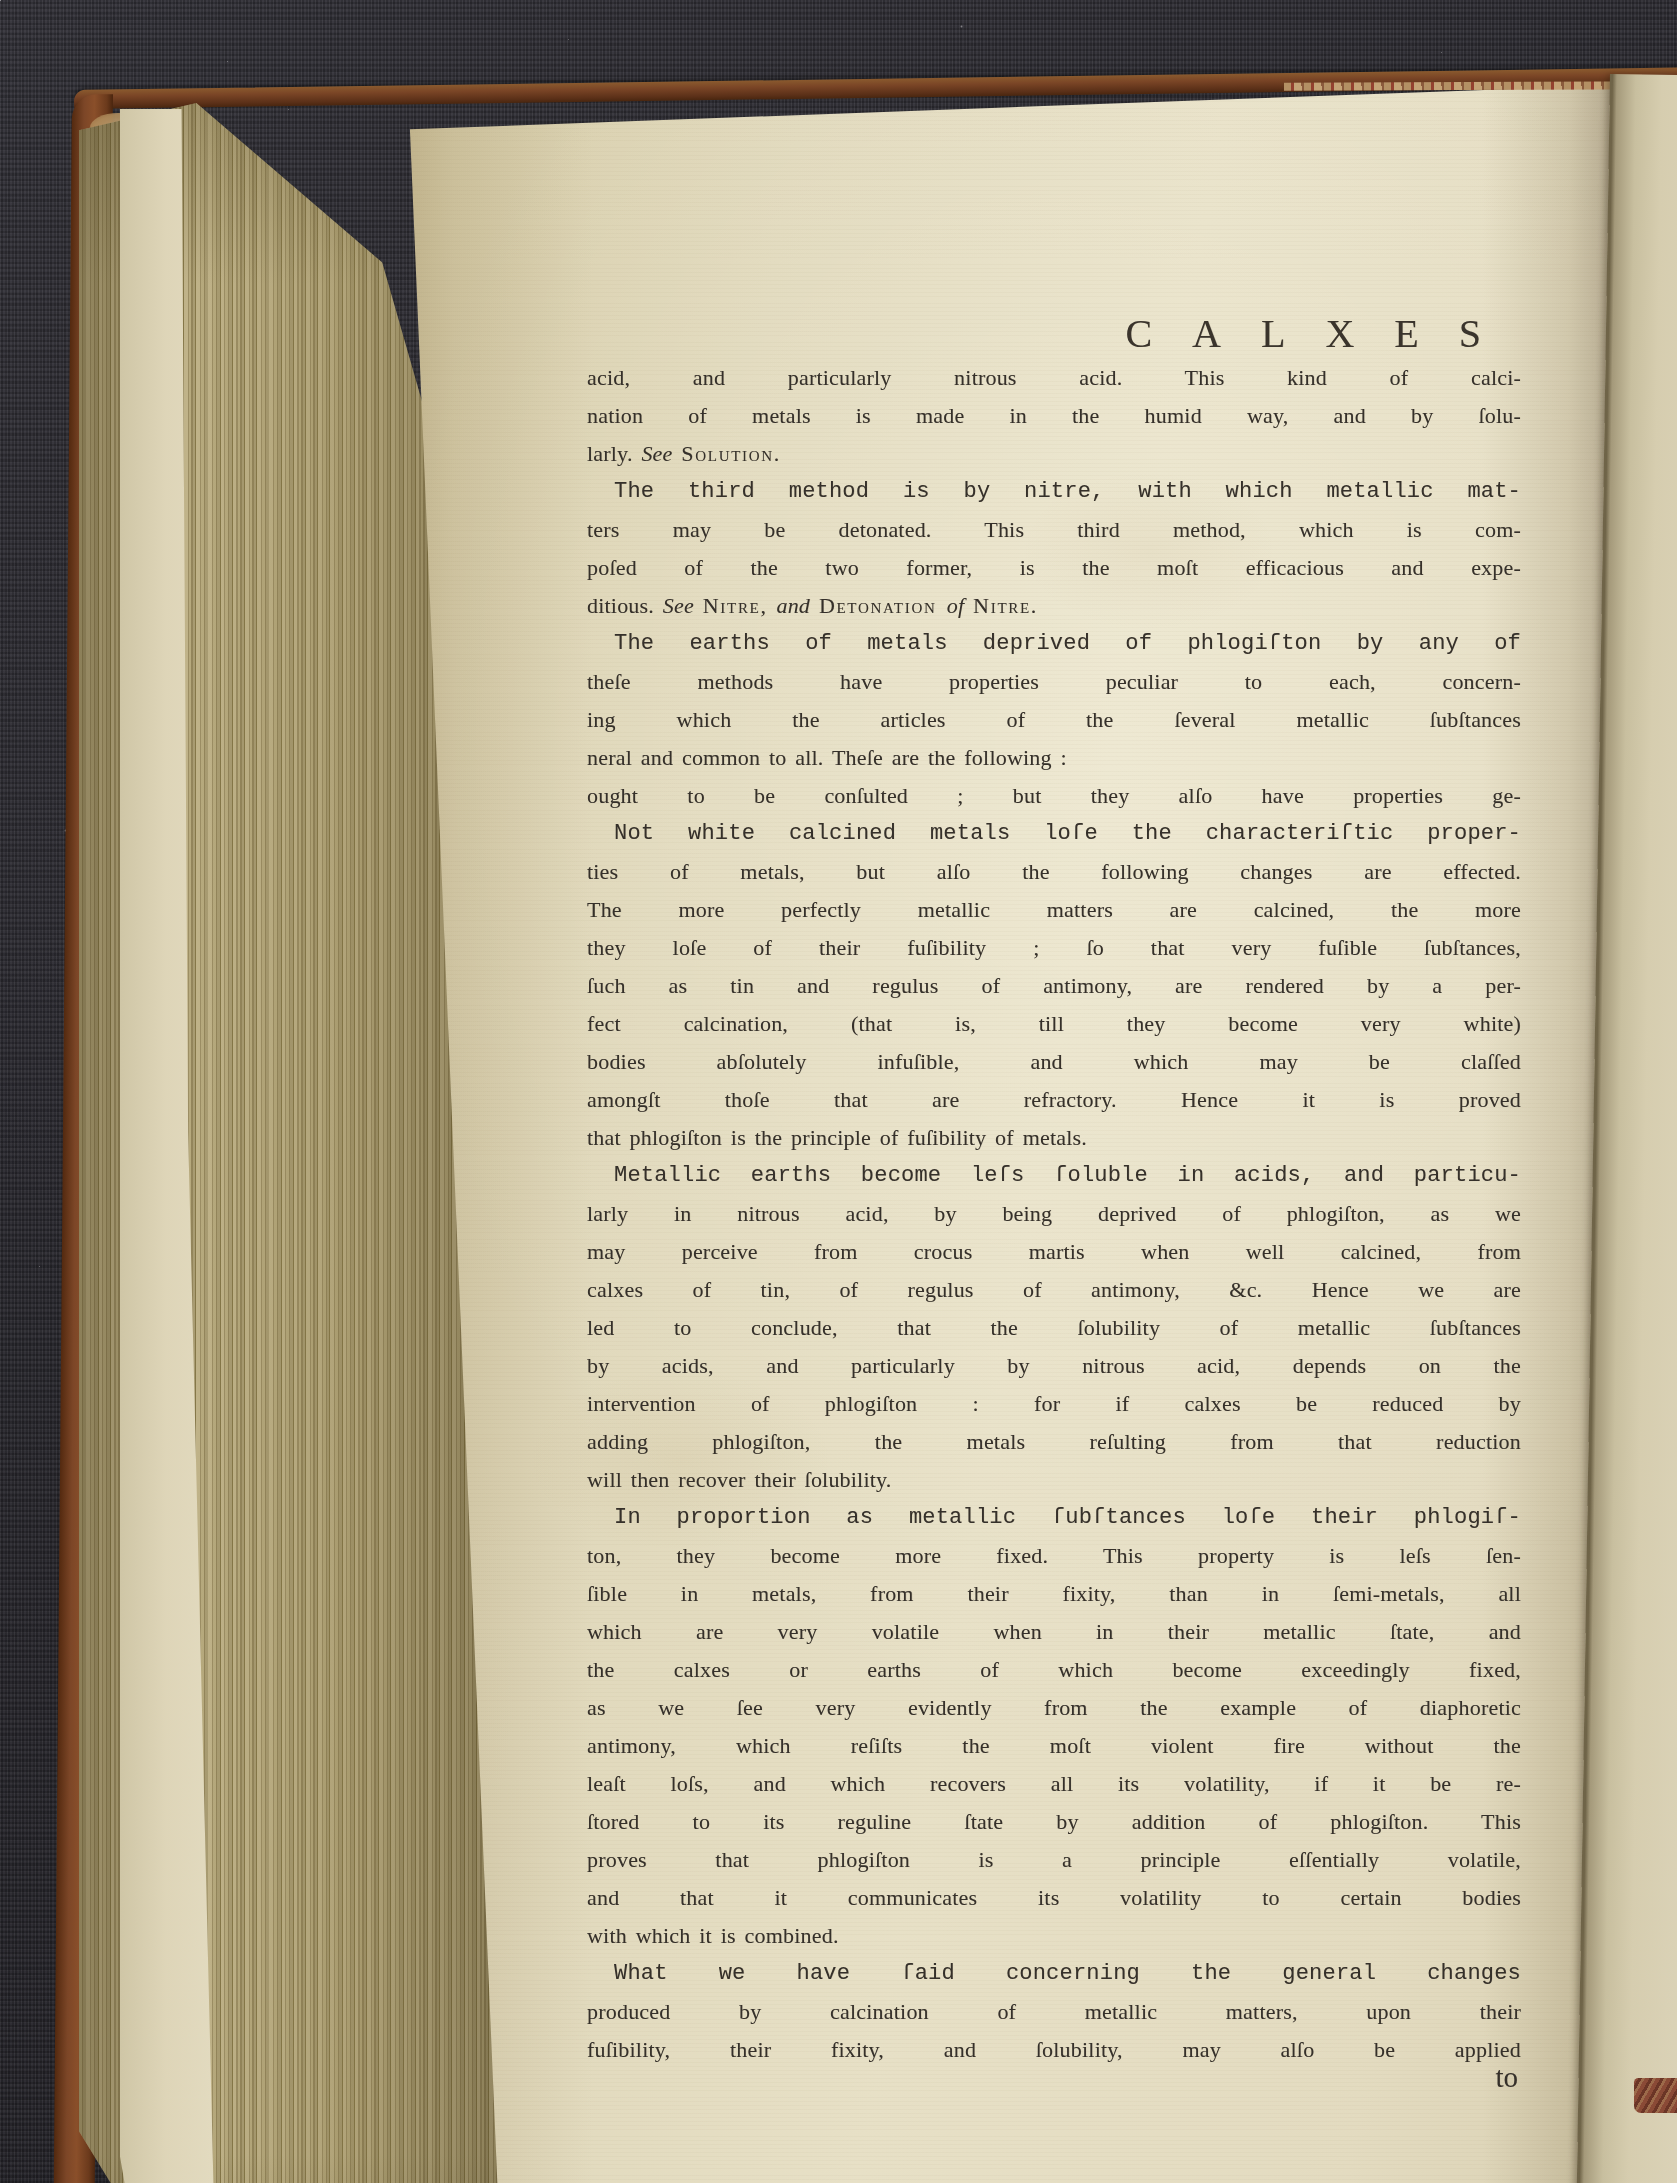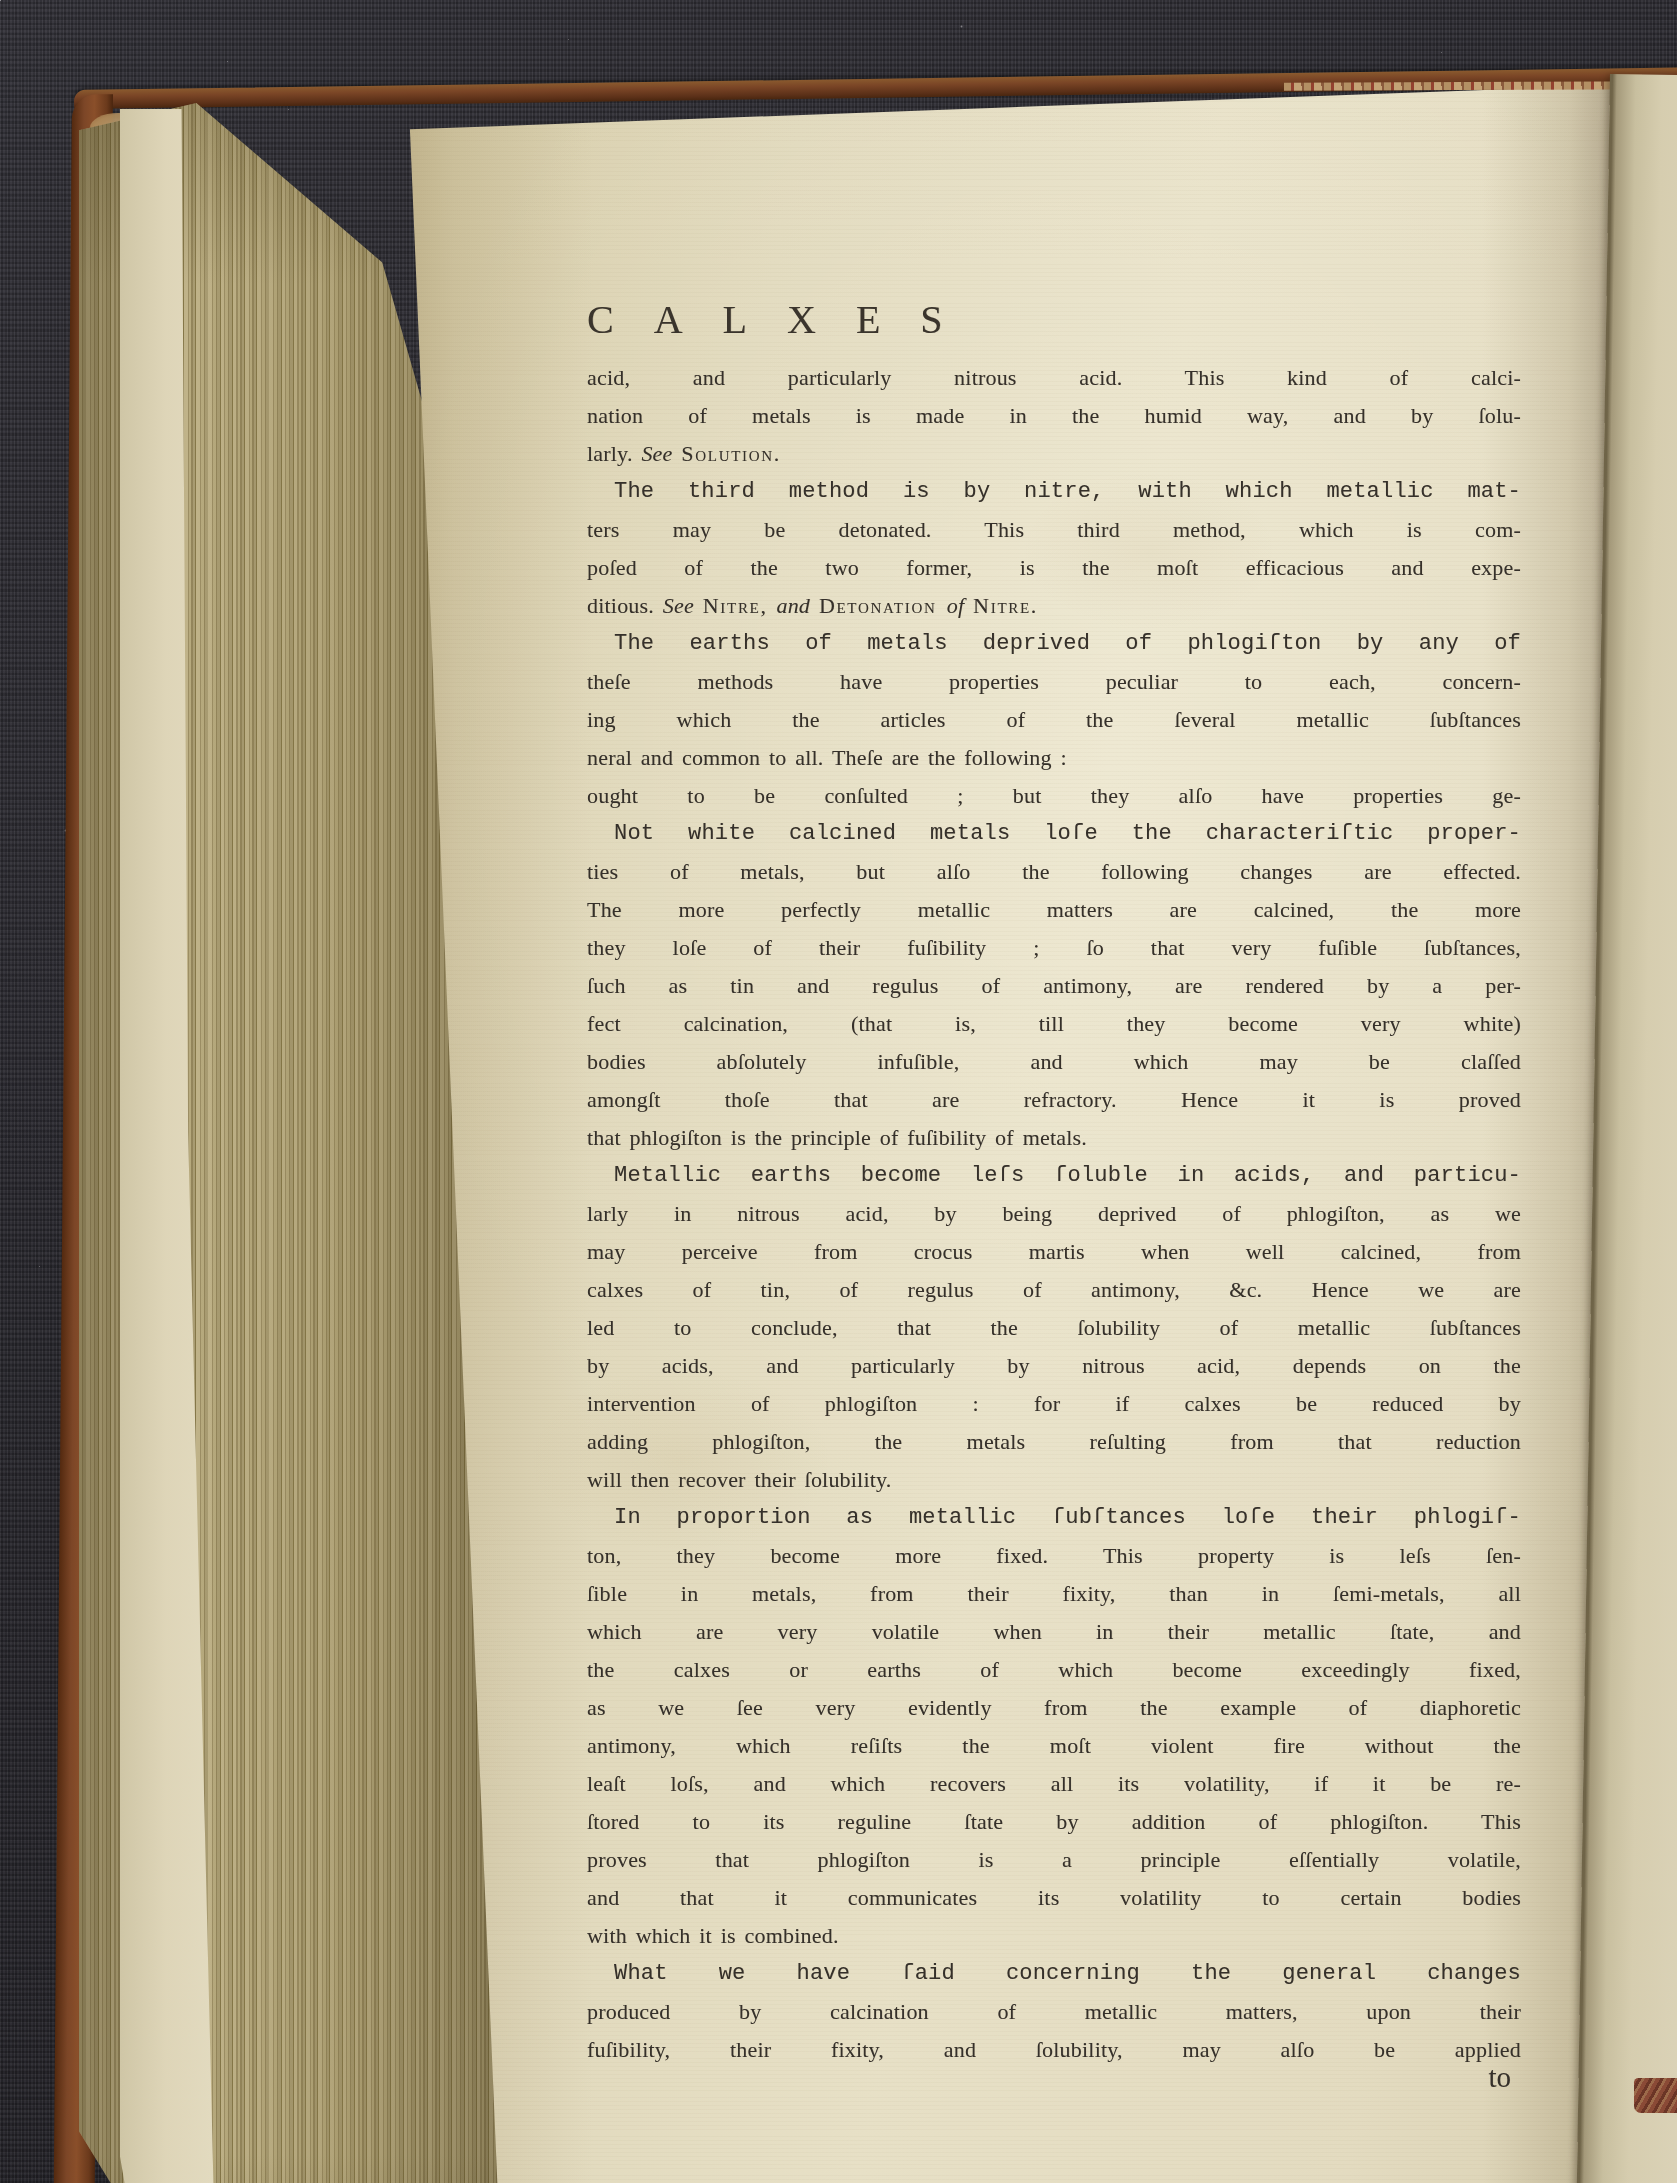--- a/index.html
+++ b/index.html
@@ -57,32 +57,32 @@
     transform:rotate(-0.25deg);
     background:repeating-linear-gradient(90deg,#b39064 0 7px,#93412f 7px 10px,#c4a376 10px 17.5px,#8a5a3c 17.5px 20px);}
   .facing-page{position:absolute;left:1610px;top:74px;width:105px;height:2292px;
     transform:rotate(0.9deg);transform-origin:top left;
     background:linear-gradient(90deg,#6f6448 0 2.6px,#a4997a 7px,#c8bf9f 26px,#d6cdaf 52px,#dbd3b8 100%);
     box-shadow:-2.6px 0 7.9px rgba(40,30,10,.35);}
   .marbled-sliver{position:absolute;left:1634px;top:2078px;width:43px;height:35px;border-radius:4.4px 0 0 7px;
     background:repeating-linear-gradient(120deg,#8a4a36 0 3.9px,#6b3526 3.9px 7px,#9c6a4a 7px 9.6px);}
   
   .text-block{position:absolute;left:203px;top:0;width:934px;height:100%;color:#35302a;}
-  .heading{position:absolute;top:211px;left:0;width:100%;margin:0 -40px 0 0;
-    font-size:40px;line-height:48px;font-weight:400;letter-spacing:40px;text-align:left;color:#3a342c;
+  .heading{position:absolute;top:211px;left:0;width:100%;margin:14px -40px 0 0;
+    font-size:40px;line-height:48px;font-weight:400;letter-spacing:40px;text-align:right;color:#3a342c;
     text-shadow:0.4px 0.4px 0 rgba(60,50,40,.25);}
   .body-text{position:absolute;top:274px;left:0;width:100%;}
   .line{height:38px;line-height:38px;font-size:22px;letter-spacing:0.2px;word-spacing:3.1px;
     text-align:justify;text-align-last:justify;white-space:normal;
     text-shadow:0.3px 0.4px 0 rgba(62,52,40,.22);}
   .line.flush-left{text-align-last:left;}
   .line.indent{text-indent:27px;font-family:Liberation Mono, monospace;}
   .it{font-style:italic;}
   .sc{font-variant:small-caps;letter-spacing:1.7px;margin-top:28px;}
-  .catchword{position:absolute;top:1973px;right:10px;font-size:29px;line-height:38px;
+  .catchword{position:absolute;top:1973px;right:3px;font-size:29px;line-height:38px;
     text-shadow:0.3px 0.4px 0 rgba(62,52,40,.22);}
 </style>
 </head>
 <body>
 
 <div class="fabric">
   <div class="specks"></div>
 </div>
 
 <div>

